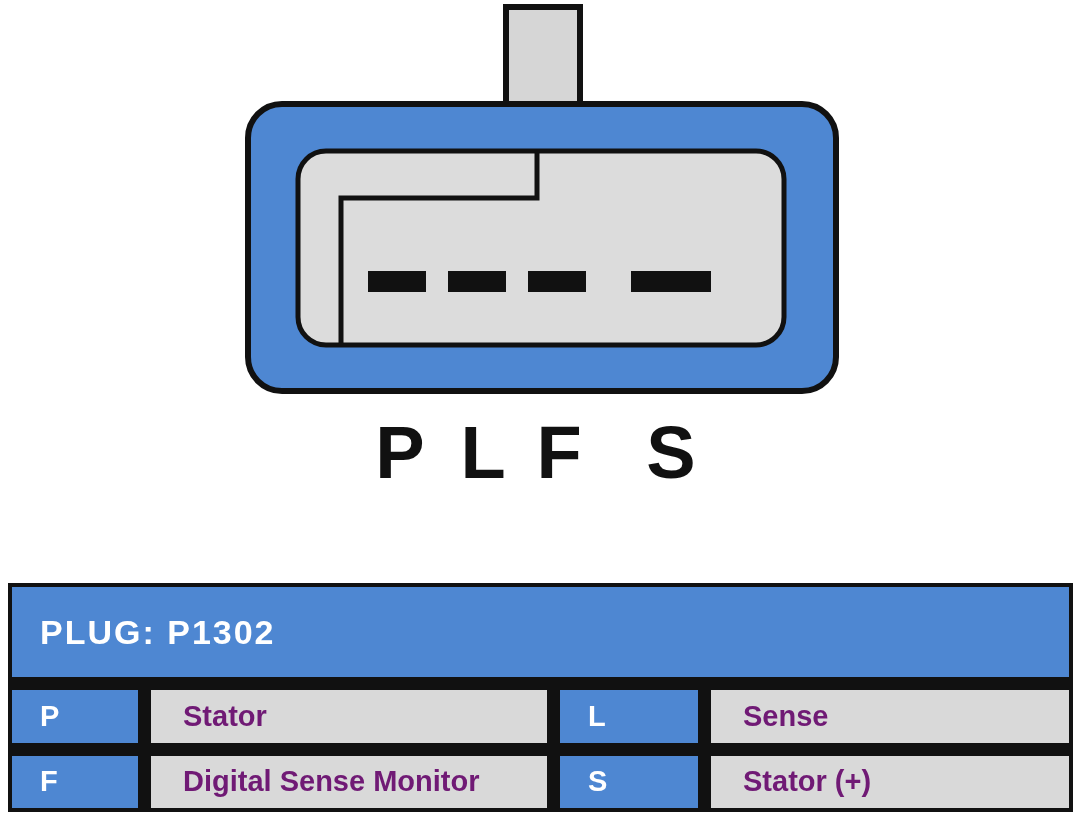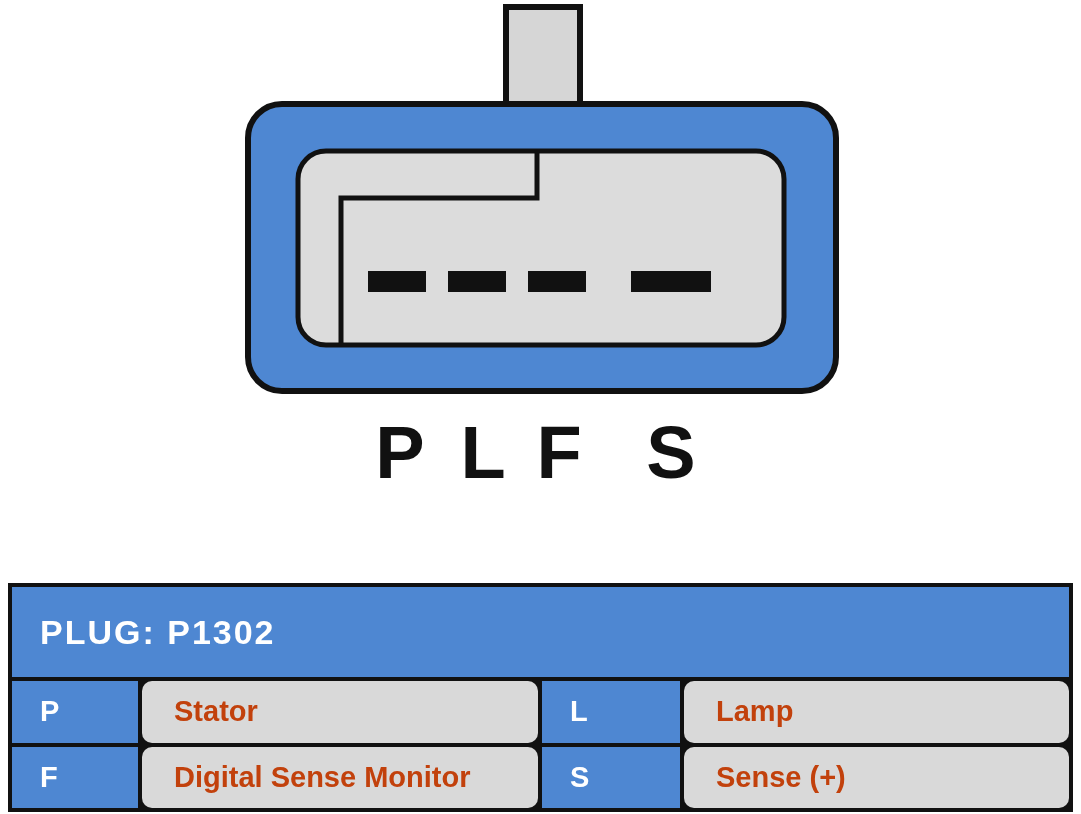--- a/index.html
+++ b/index.html
@@ -44,21 +44,21 @@
     left: 8px;
     top: 583px;
     width: 1065px;
     height: 229px;
     background: #111111;
     border: 4px solid #111111;
     box-sizing: border-box;
     display: grid;
     grid-template-columns: 126px 396px 138px 1fr;
     grid-template-rows: 90px 1fr 1fr;
-    gap: 4px;
+    gap: 13px;
   }
   .plug-table .table-header {
     grid-column: 1 / -1;
     background: #4e87d2;
     color: #ffffff;
     font-weight: bold;
     font-size: 34px;
     letter-spacing: 2px;
     display: flex;
     align-items: center;
@@ -70,24 +70,23 @@
     padding-left: 28px;
     font-size: 29px;
   }
   .plug-table .cell.pin {
     background: #4e87d2;
     color: #ffffff;
     font-weight: bold;
   }
   .plug-table .cell.desc {
     background: #d9d9d9;
-    color: #c2410c;
+    color: #701a75;
     font-weight: 600;
     padding-left: 32px;
-    border-radius: 10px;
   }
 </style>
 </head>
 <body>
 
 <div class="stage">
 
   <svg class="connector-svg" viewBox="0 0 1081 500" xmlns="http://www.w3.org/2000/svg">
 
     <rect x="506" y="7" width="74" height="100" fill="#d6d6d6" stroke="#111111" stroke-width="6"></rect>
@@ -110,21 +109,21 @@
     <span class="pin-letter" style="left:559px">F</span>
     <span class="pin-letter" style="left:671px">S</span>
   </div>
 
   <div class="plug-table">
     <div class="table-header">PLUG: P1302</div>
 
     <div class="cell pin">P</div>
     <div class="cell desc">Stator</div>
     <div class="cell pin">L</div>
-    <div class="cell desc">Lamp</div>
+    <div class="cell desc">Sense</div>
 
     <div class="cell pin">F</div>
     <div class="cell desc">Digital Sense Monitor</div>
     <div class="cell pin">S</div>
-    <div class="cell desc">Sense (+)</div>
+    <div class="cell desc">Stator (+)</div>
   </div>
 
 </div>
 
 </body></html>

